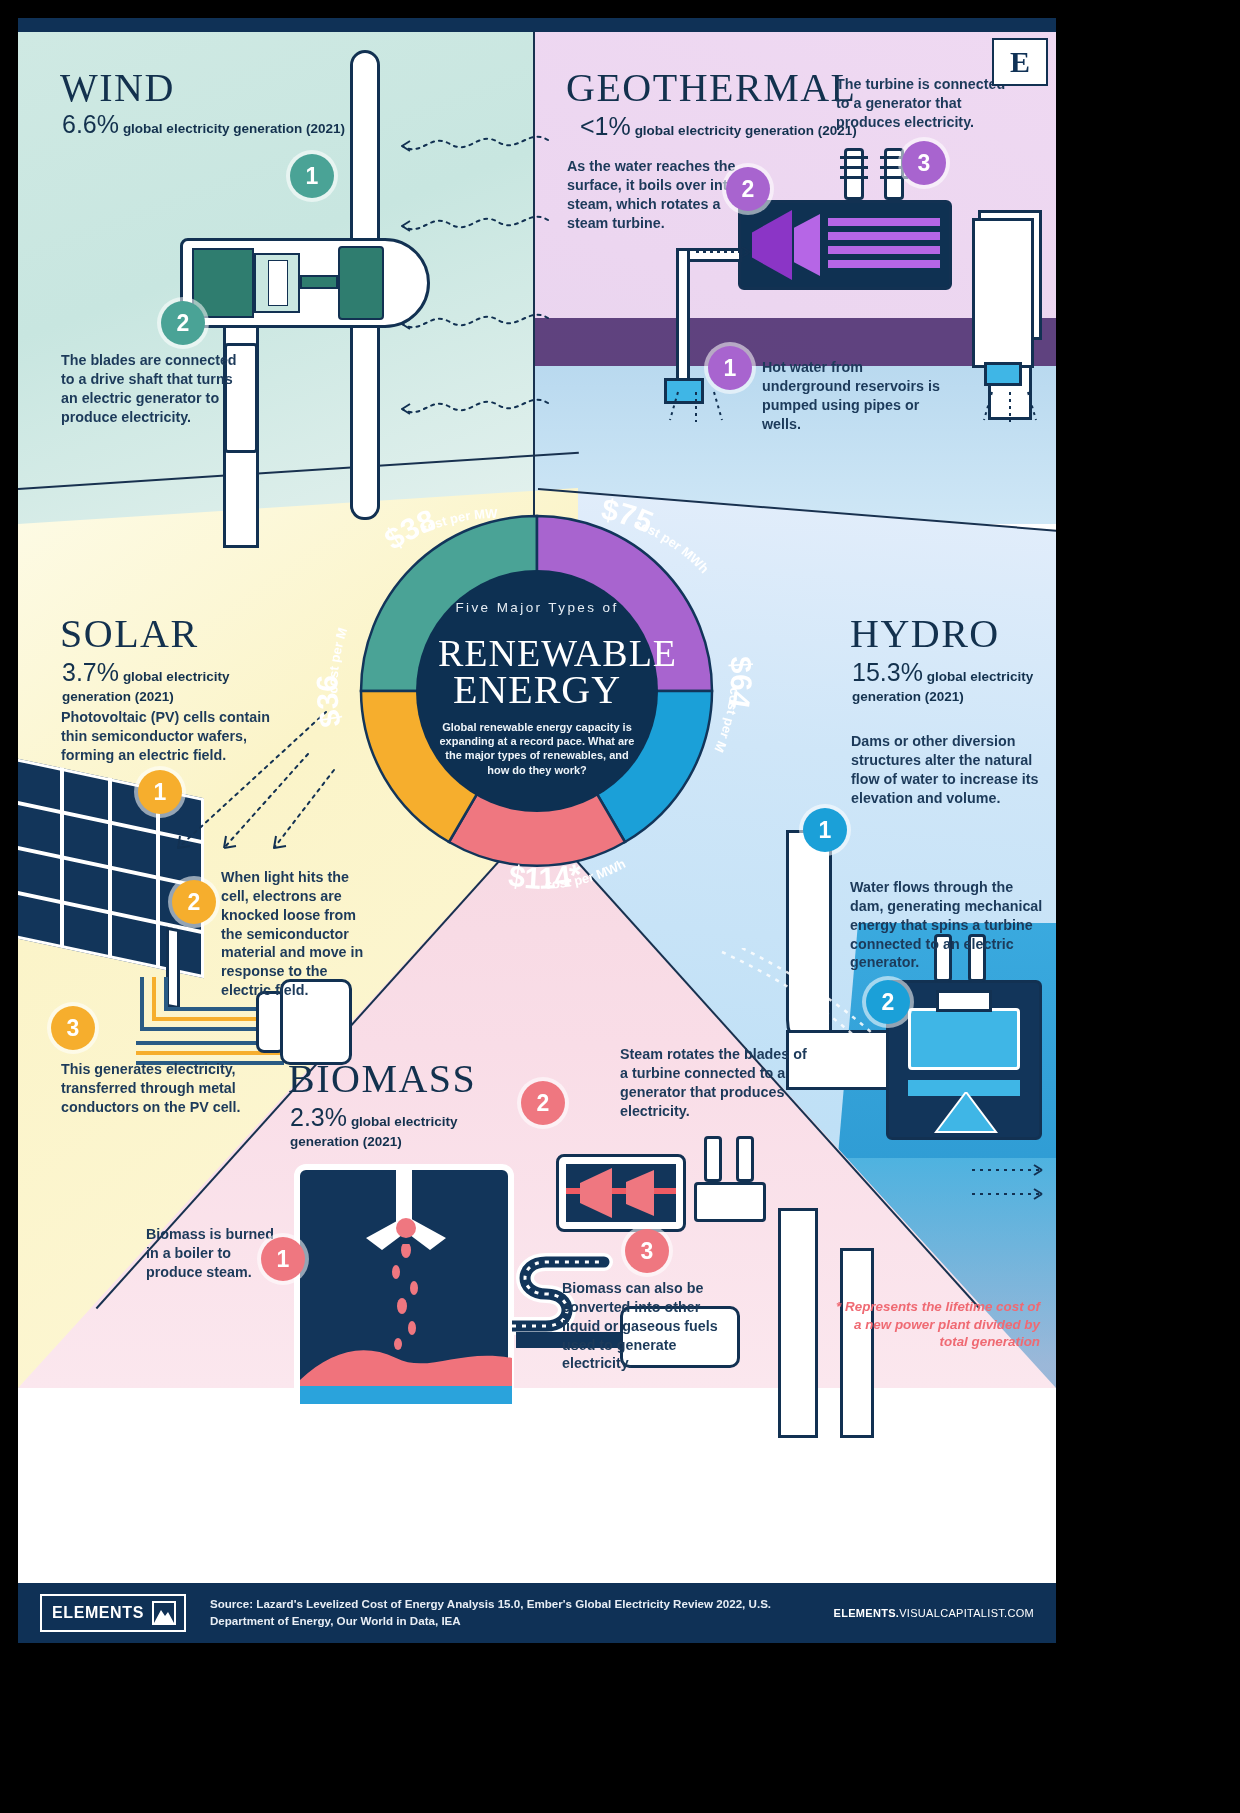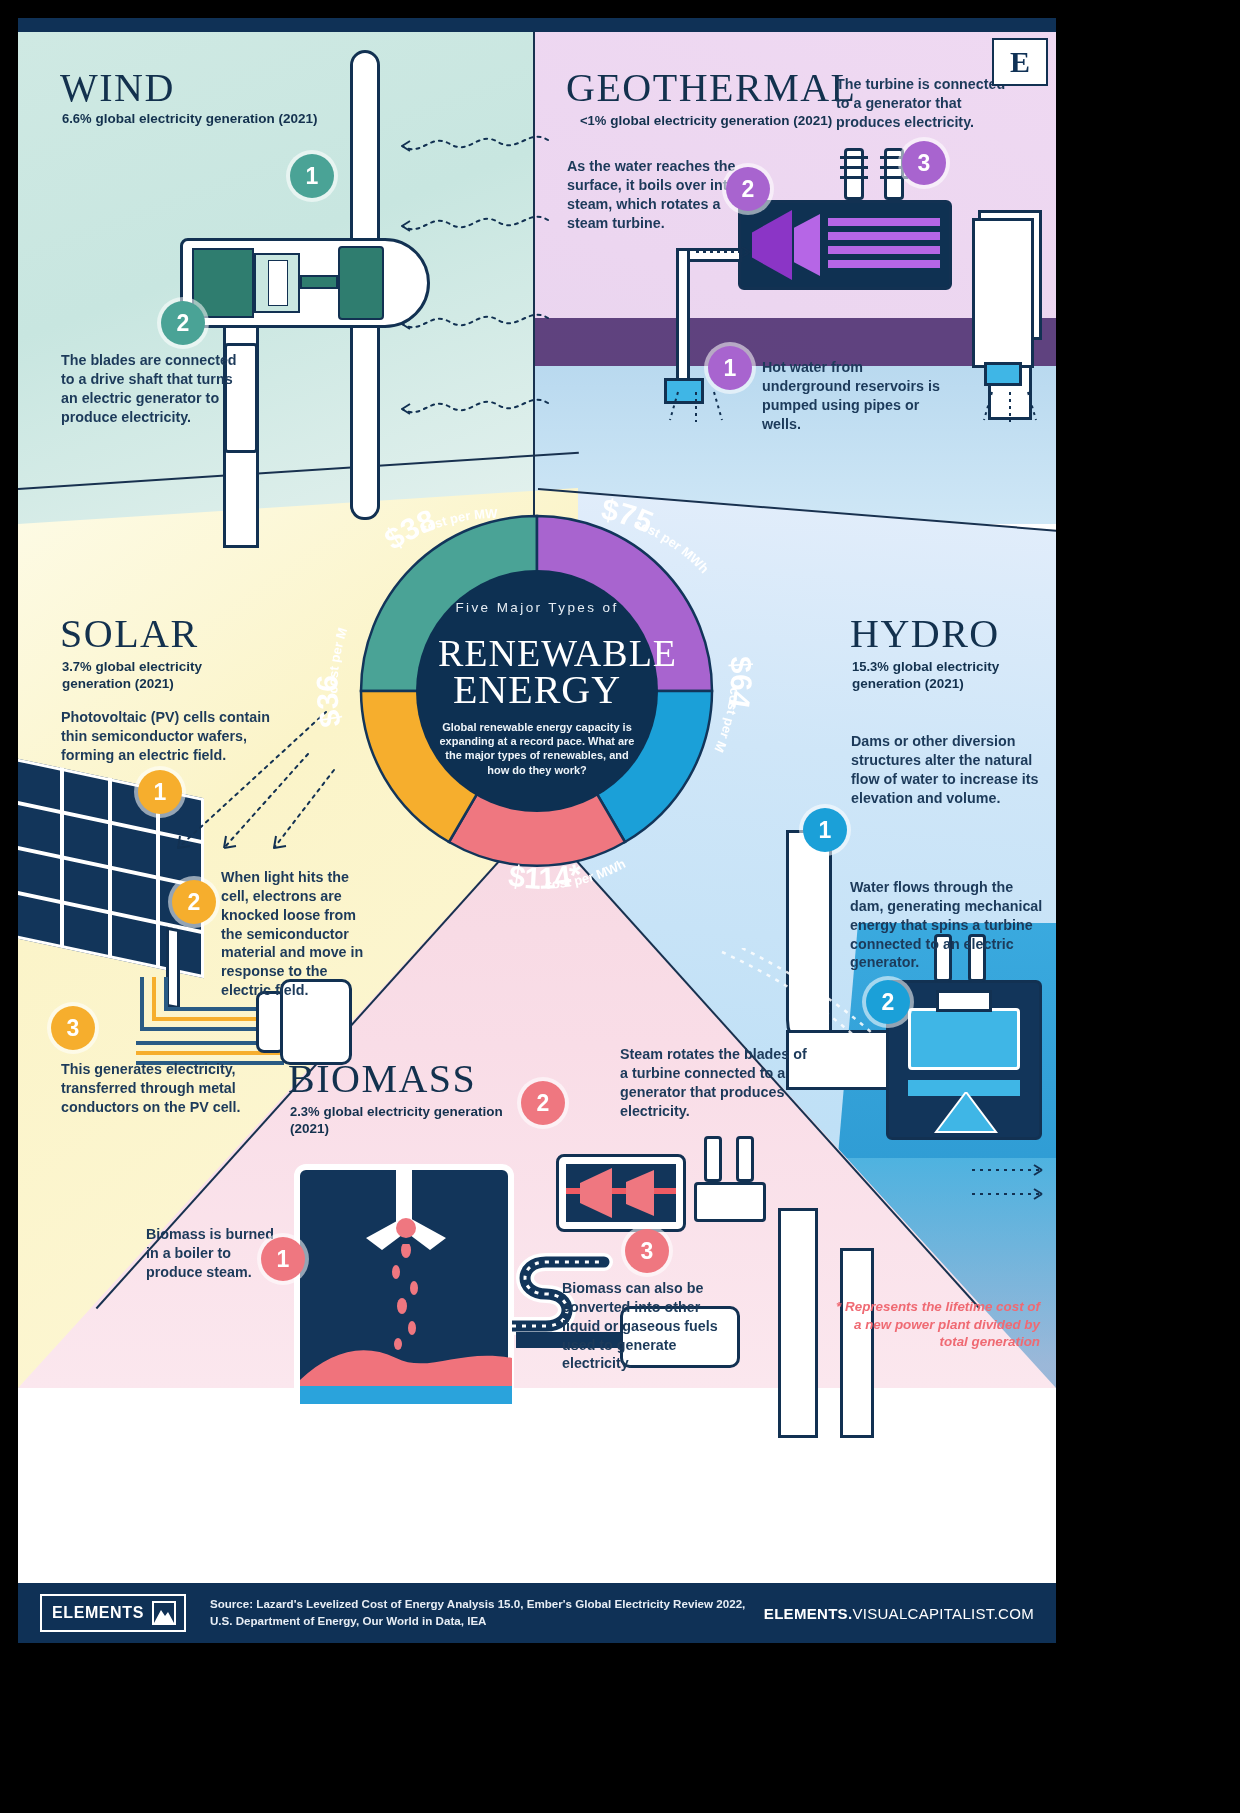--- a/index.html
+++ b/index.html
@@ -144,21 +144,21 @@
     white-space: nowrap;
   }
   .sec-stat {
     position: absolute;
     color: #13314e;
     font-size: 14px;
     font-weight: 700;
     line-height: 1.18;
     width: 260px;
   }
-  .sec-stat .num { font-size: 13px; font-weight: 700; }
+  .sec-stat .num { font-size: 25px; font-weight: 400; }
   .sec-stat .lbl { font-weight: 600; font-size: 13.5px; }
 
   .body-text {
     position: absolute;
     color: #1c3a5a;
     font-size: 14.3px;
     font-weight: 600;
     line-height: 1.32;
   }
   
@@ -226,21 +226,21 @@
   }
   .source {
     color: #e8eef5;
     font-size: 11.6px;
     line-height: 1.45;
     font-weight: 600;
   }
   .site {
     margin-left: auto;
     color: #fff;
-    font-size: 15px;
+    font-size: 11px;
     letter-spacing: .3px;
   }
   .site b { font-weight: 700; }
   .site span { font-weight: 400; }
 
   
   .e-badge {
     position: absolute;
     right: 8px; top: 20px;
     width: 56px; height: 48px;

